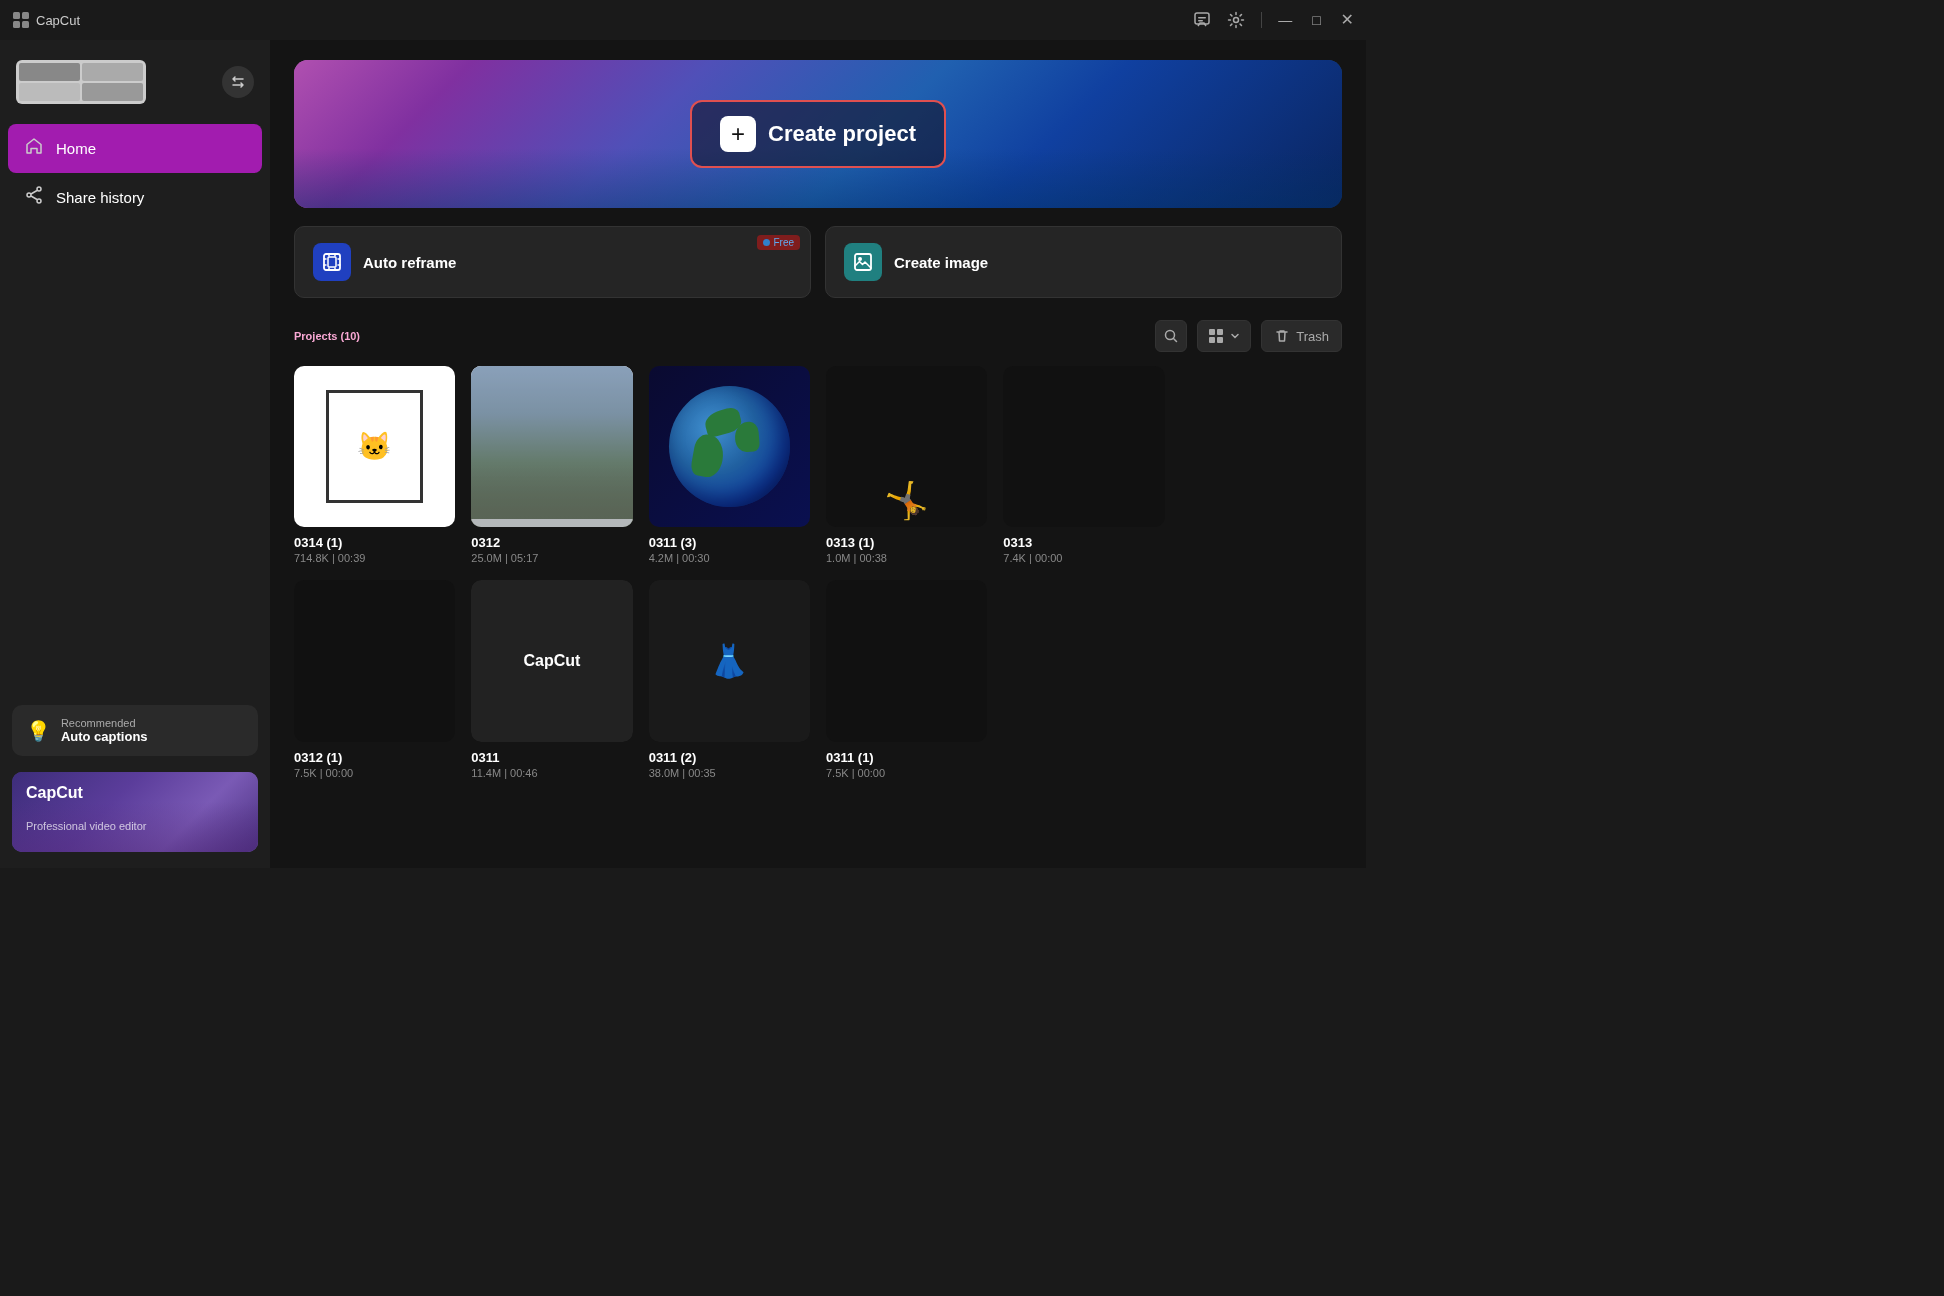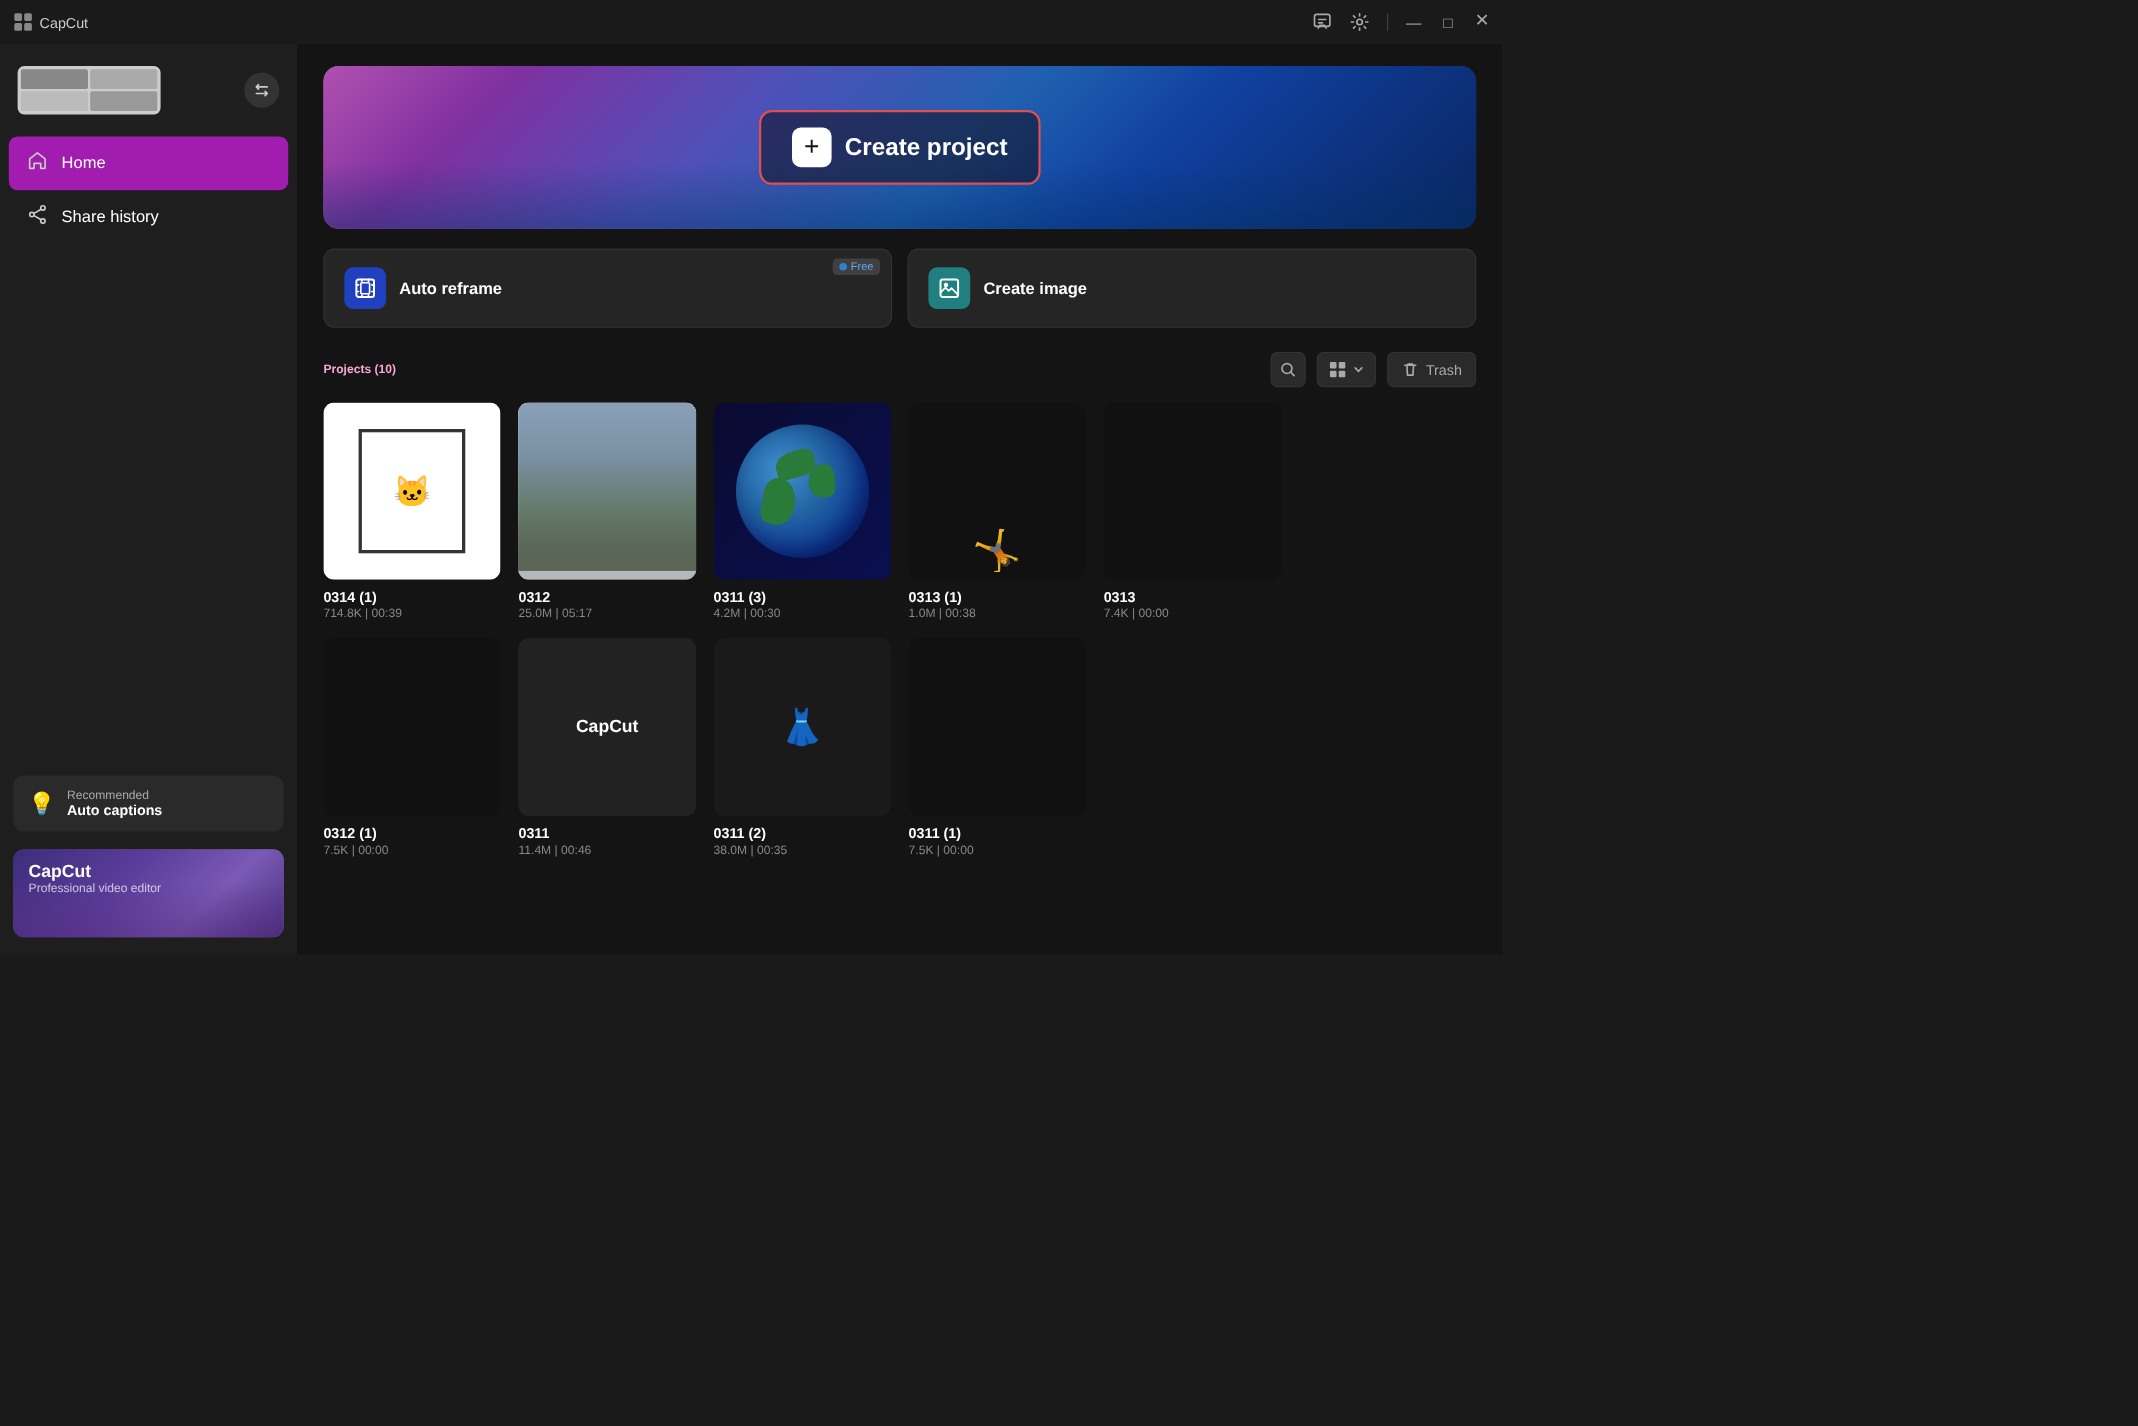--- a/index.html
+++ b/index.html
@@ -200,21 +200,21 @@
       padding: 12px 14px;
     }
     .promo-title {
       font-size: 16px;
       font-weight: 700;
       color: #fff;
     }
     .promo-subtitle {
       font-size: 11px;
       color: rgba(255,255,255,0.7);
-      margin-top: 0;
+      margin-top: 18px;
     }
 
     
     .main-content {
       flex: 1;
       background: #141414;
       padding: 20px 24px;
       overflow-y: auto;
     }
 
@@ -307,21 +307,21 @@
     .feature-icon.teal { background: #208080; }
     .feature-label {
       font-size: 15px;
       font-weight: 600;
       color: #fff;
     }
     .free-badge {
       position: absolute;
       top: 8px;
       right: 10px;
-      background: #404040;
+      background: #7f1d1d;
       border-radius: 4px;
       padding: 2px 6px;
       font-size: 10px;
       color: #60aaee;
       display: flex;
       align-items: center;
       gap: 3px;
     }
     .free-badge-dot {
       width: 7px; height: 7px;

